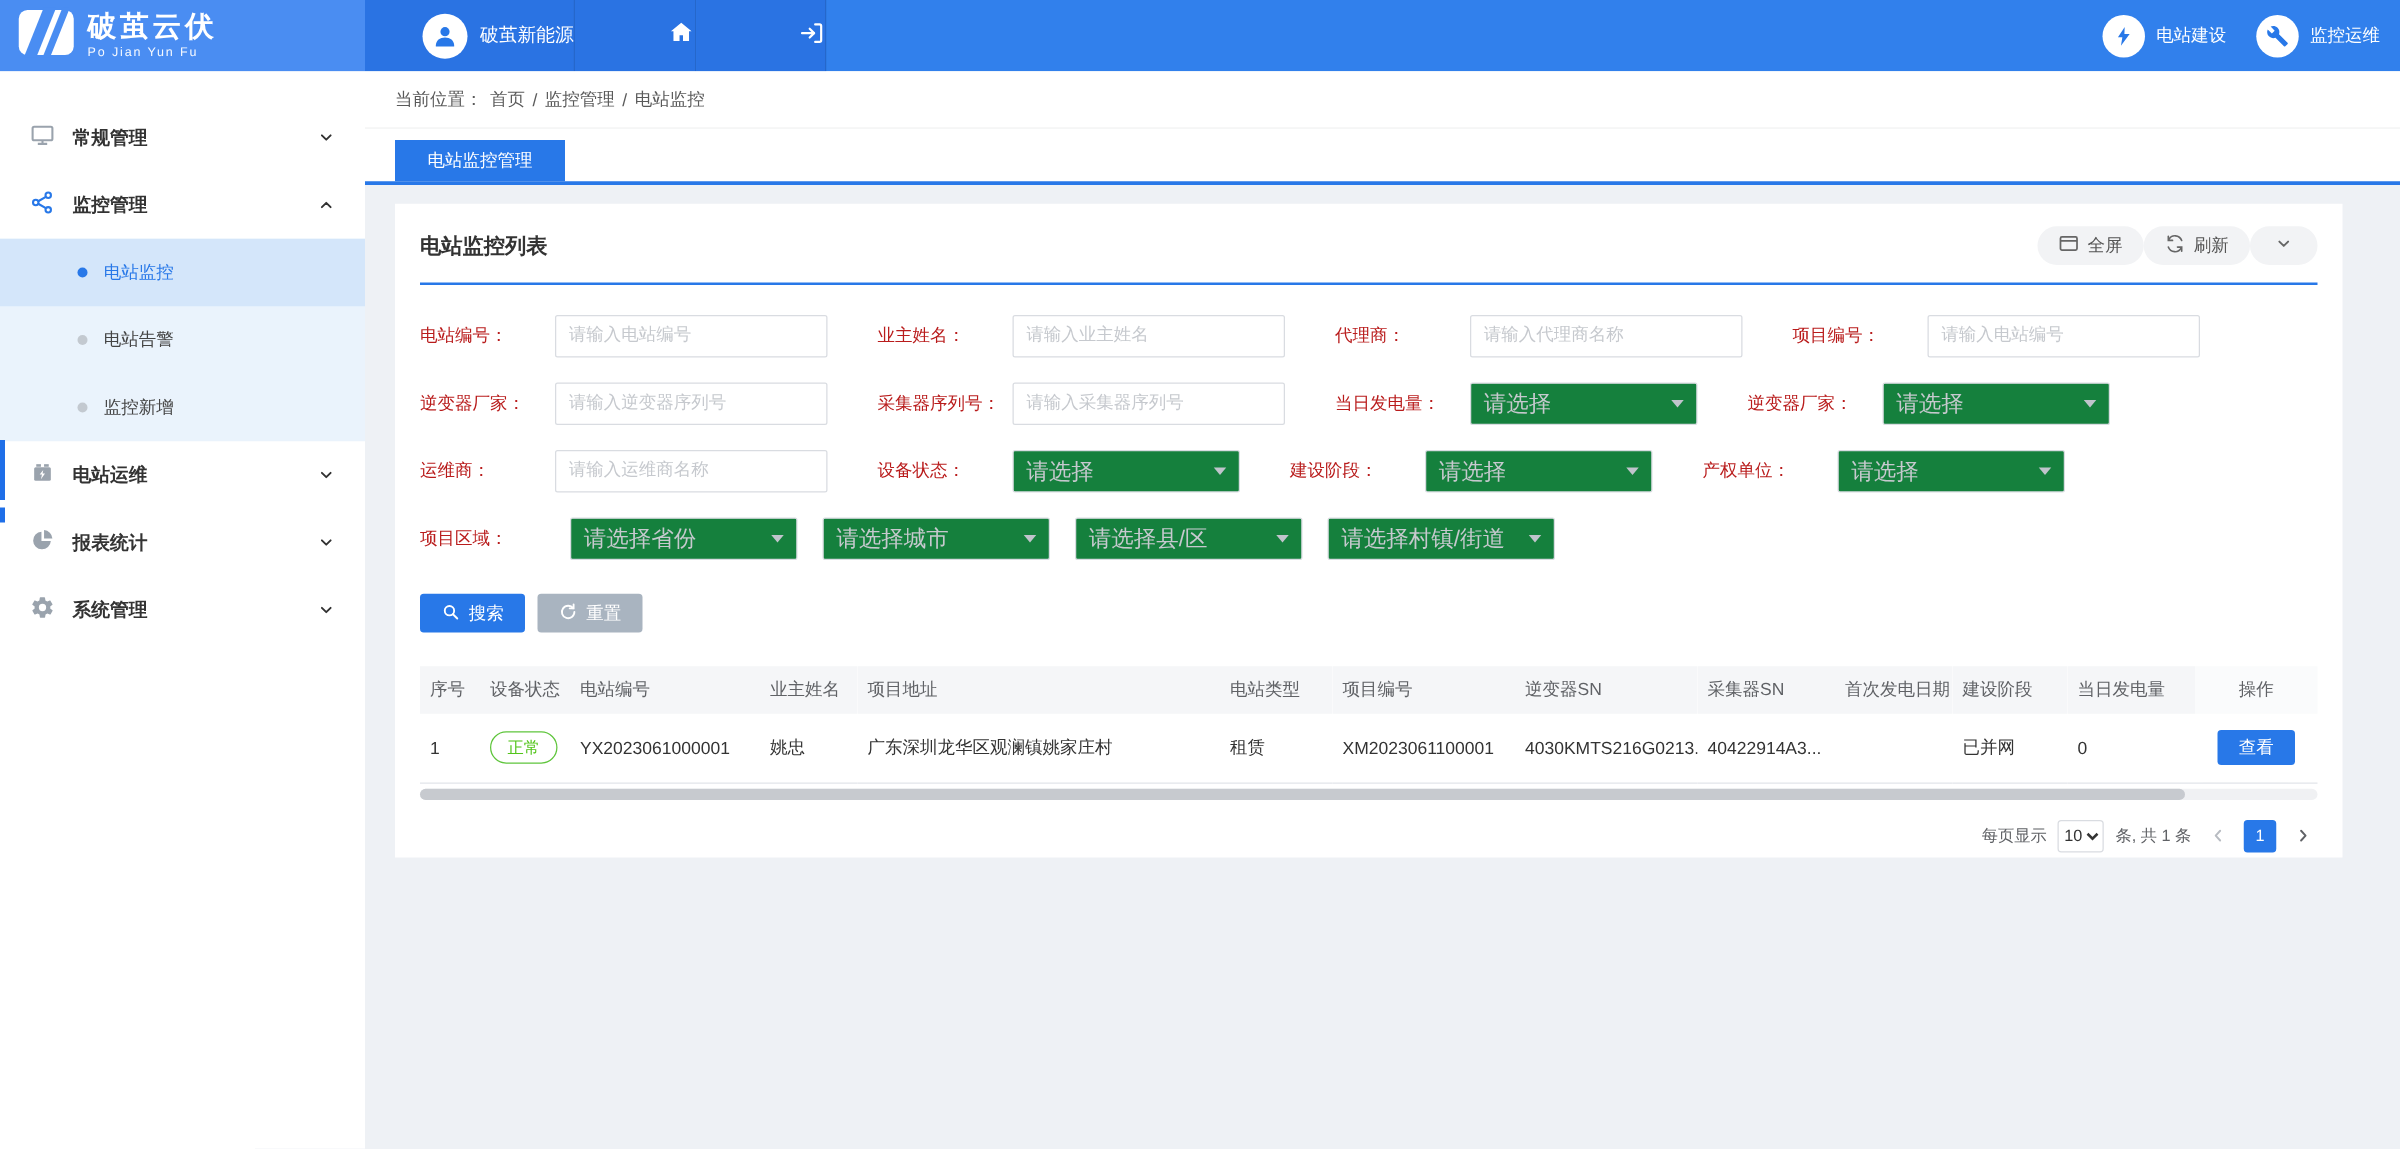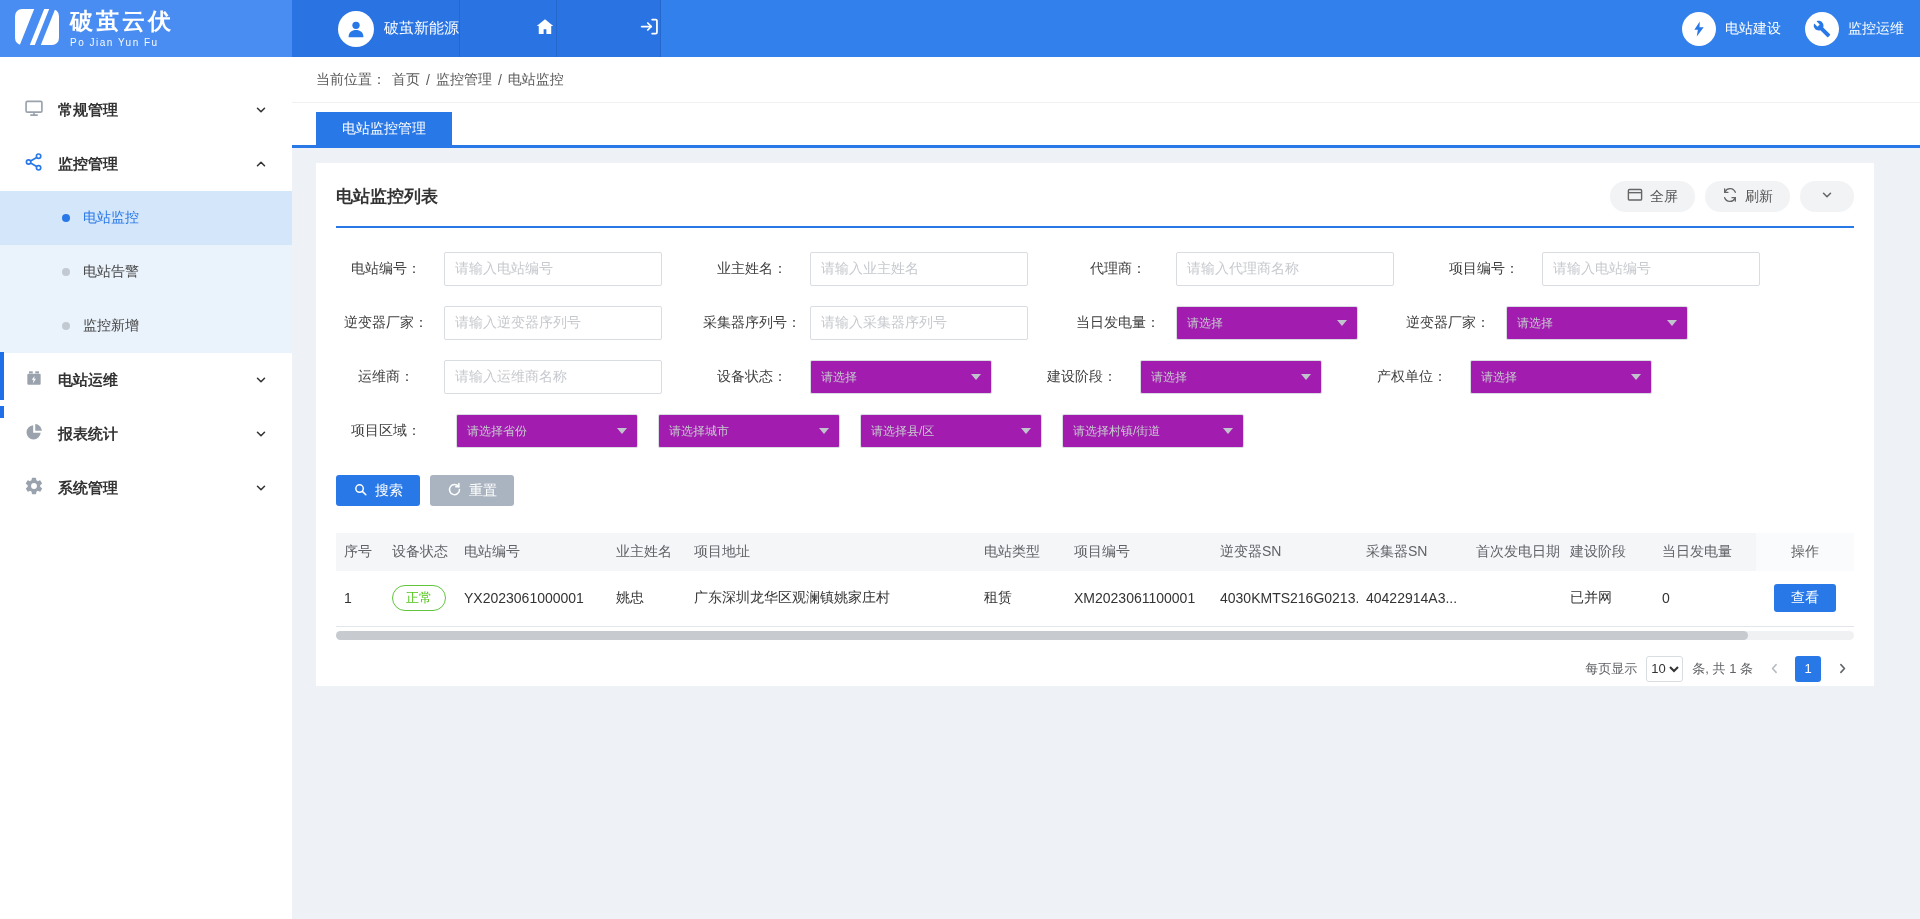--- a/index.html
+++ b/index.html
@@ -44,32 +44,32 @@
   .breadcrumb-bar { height:46px; background:#fff; display:flex; align-items:center; padding-left:24px; font-size:14px; color:#5a5a5a; border-bottom:1px solid #f0f0f0; gap:6px; }
   .crumb { color:#5a5a5a; cursor:pointer; }
   .tabbar { background:#fff; padding:9px 0 0 24px; border-bottom:3px solid #2878e8; display:flex; }
   .tab { background:#2878e8; color:#fff; font-size:14px; padding:0 26px; height:33px; display:flex; align-items:center; cursor:pointer; }
 
   
   .page { flex:1; padding:15px 46px 0 24px; overflow:hidden; }
   .card { background:#fff; padding:18px 20px 4px; }
   .card-head { display:flex; align-items:center; justify-content:space-between; padding-bottom:14px; border-bottom:2px solid #2878e8; }
   .card-title { font-size:17px; font-weight:bold; color:#333; }
-  .head-actions { display:flex; gap:10px; align-items:center; }
+  .head-actions { display:flex; align-items:center; }
   .pill-btn { display:flex; align-items:center; gap:7px; background:#f2f3f5; border:none; border-radius:16px; height:31px; padding:0 17px; font-size:14px; color:#555; cursor:pointer; font-family:inherit; }
   .pill-btn.sq { padding:0 20px; }
 
   
   .filters { margin-top:24px; display:flex; flex-direction:column; gap:20px; }
   .frow { display:flex; }
   .field { display:flex; align-items:center; margin-right:40px; }
-  .flabel { width:108px; text-align:center; padding-right:8px; font-size:14px; color:#404040; flex-shrink:0; }
+  .flabel { width:108px; text-align:left; padding-right:8px; font-size:14px; color:#b91c1c; flex-shrink:0; }
   .finput { width:218px; height:34px; border:1px solid #d9dce1; border-radius:2px; padding:0 10px; font-size:14px; color:#333; outline:none; font-family:Liberation Mono, monospace; }
   .finput::placeholder { color:#c6c9ce; }
-  .fselect { width:182px; height:34px; border:1px solid #d9dce1; border-radius:2px; display:flex; align-items:center; justify-content:space-between; padding:0 10px; font-size:12px; color:#c6c9ce; background:#a21caf; cursor:pointer; }
+  .fselect { width:182px; height:34px; border:1px solid #d9dce1; border-radius:2px; display:flex; align-items:center; justify-content:space-between; padding:0 10px; font-size:18px; color:#c6c9ce; background:#15803d; cursor:pointer; }
   .fselect.region { margin-right:8px;margin-left:12px; }
   .caret { width:0; height:0; border-left:5px solid transparent; border-right:5px solid transparent; border-top:6px solid #c0c4cc; }
 
   
   .btn-row { margin-top:27px; display:flex; gap:10px; }
   .btn { display:flex; align-items:center; gap:7px; height:31px; padding:0 17px; border:none; border-radius:3px; font-size:14px; color:#fff; cursor:pointer; font-family:inherit; }
   .btn-search { background:#2878e8; }
   .btn-reset { background:#a9b4c0; }
 
   

